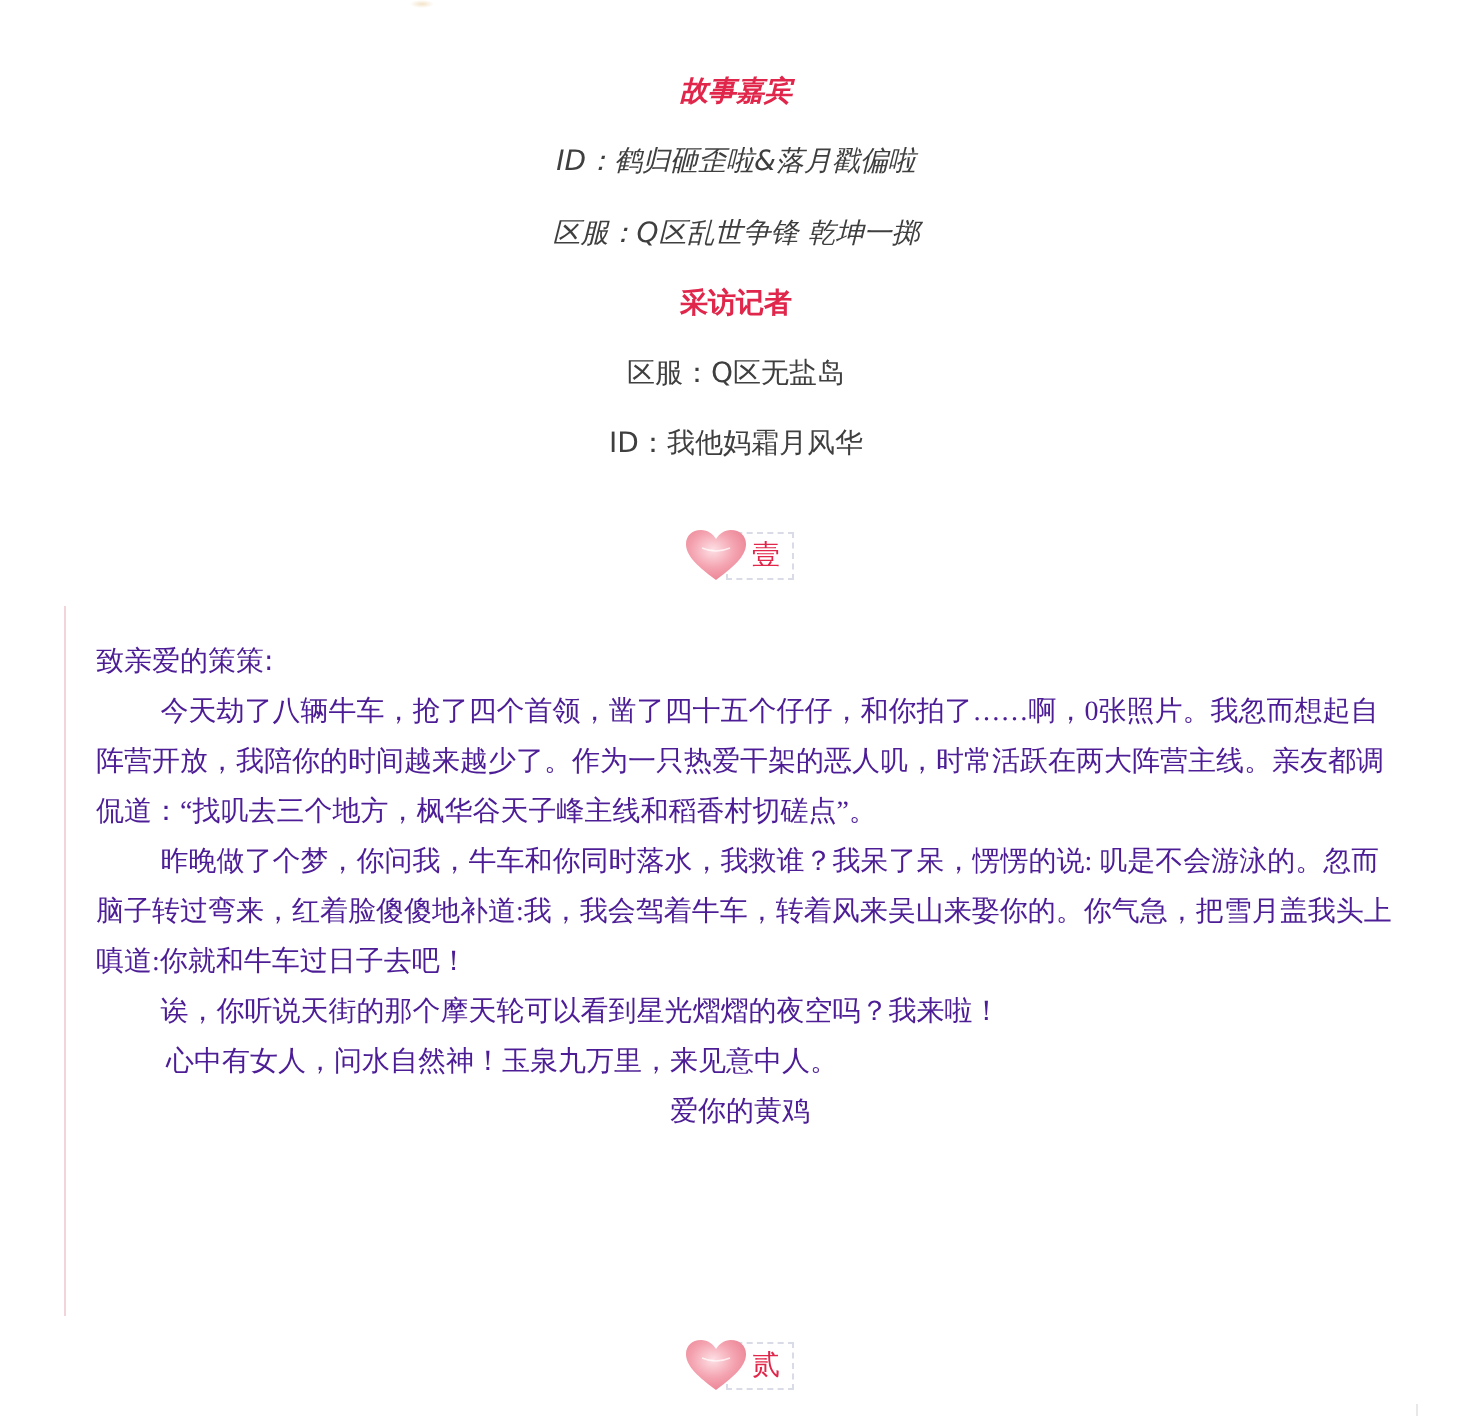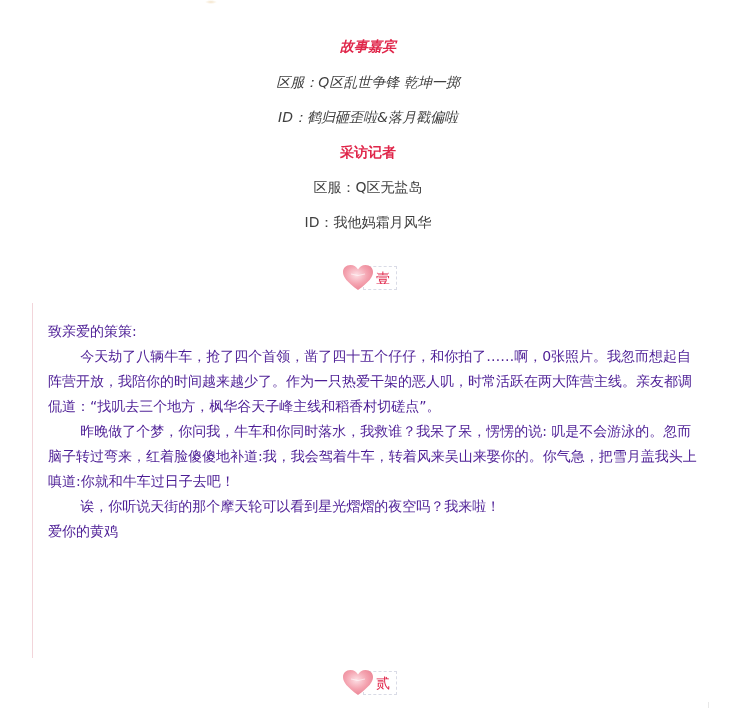--- a/index.html
+++ b/index.html
@@ -28,37 +28,37 @@
       font-size: 14px; color: #e0264a; line-height: 18px; background: transparent;
     }
     .letter {
       position: absolute; left: 32px; top: 303px; width: 670px; height: 355px;
       border-left: 1px solid #f2d5da;
       box-sizing: border-box;
       padding: 16px 0 0 15px;
       font-size: 14px; line-height: 25px; color: #4c1d95;
     }
     .letter p { margin: 0; }
-    .indent2 { text-indent: 2.3em; }
+    .indent2 { text-indent: 2.3em; font-family: Liberation Serif, serif; }
     .indent1 { text-indent: 2.3em; }
     .indent-small { text-indent: 2.5em; }
-    .sign { text-align: left; padding-right: 10px; }
+    .sign { text-align: center; padding-right: 10px; }
     .bottom-mark {
       position: absolute; right: 27px; bottom: 2px; width: 1px; height: 6px; background: #e8e8e8;
     }
   </style>
 </head>
 <body>
 
 <div class="top-deco"></div>
 
 <div class="guest-block" style="top:36px;font-style:italic;">
   <div class="heading-red">故事嘉宾</div>
+  <div class="info-line" style="margin-top:15px;">ID：鹤归砸歪啦&amp;落月戳偏啦</div>
   <div class="info-line" style="margin-top:16px;">区服：Q区乱世争锋 乾坤一掷</div>
-  <div class="info-line" style="margin-top:15px;">ID：鹤归砸歪啦&amp;落月戳偏啦</div>
 </div>
 
 <div class="guest-block" style="top:142px;text-align:center;">
   <div class="heading-red">采访记者</div>
   <div class="info-line" style="margin-top:15px;">区服：Q区无盐岛</div>
   <div class="info-line" style="margin-top:15px;">ID：我他妈霜月风华</div>
 </div>
 
 <div class="section-badge" style="left:343px; top:265px;">
   <svg class="heart" viewBox="0 0 30 26" width="30" height="26">
@@ -73,20 +73,21 @@
     <path d="M8 9 Q 15 12, 22 9" stroke="#ffffff" stroke-width="0.8" fill="none" opacity="0.7"></path>
   </svg>
   <span class="badge-box">壹</span>
 </div>
 
 <div class="letter">
   <p>致亲爱的策策:</p>
   <p class="indent2">今天劫了八辆牛车，抢了四个首领，凿了四十五个仔仔，和你拍了……啊，0张照片。我忽而想起自阵营开放，我陪你的时间越来越少了。作为一只热爱干架的恶人叽，时常活跃在两大阵营主线。亲友都调侃道：“找叽去三个地方，枫华谷天子峰主线和稻香村切磋点”。</p>
   <p class="indent2">昨晚做了个梦，你问我，牛车和你同时落水，我救谁？我呆了呆，愣愣的说: 叽是不会游泳的。忽而脑子转过弯来，红着脸傻傻地补道:我，我会驾着牛车，转着风来吴山来娶你的。你气急，把雪月盖我头上嗔道:你就和牛车过日子去吧！</p>
   <p class="indent1">诶，你听说天街的那个摩天轮可以看到星光熠熠的夜空吗？我来啦！</p>
+  <p class="indent-small">心中有女人，问水自然神！玉泉九万里，来见意中人。</p>
   <p class="sign">爱你的黄鸡</p>
 </div>
 
 <div class="section-badge" style="left:343px; top:670px;">
   <svg class="heart" viewBox="0 0 30 26" width="30" height="26">
     <defs>
       <radialGradient id="hg2" cx="45%" cy="40%" r="60%">
         <stop offset="0%" stop-color="#fde0e5"></stop>
         <stop offset="60%" stop-color="#f4a3b0"></stop>
         <stop offset="100%" stop-color="#ec8797"></stop>

